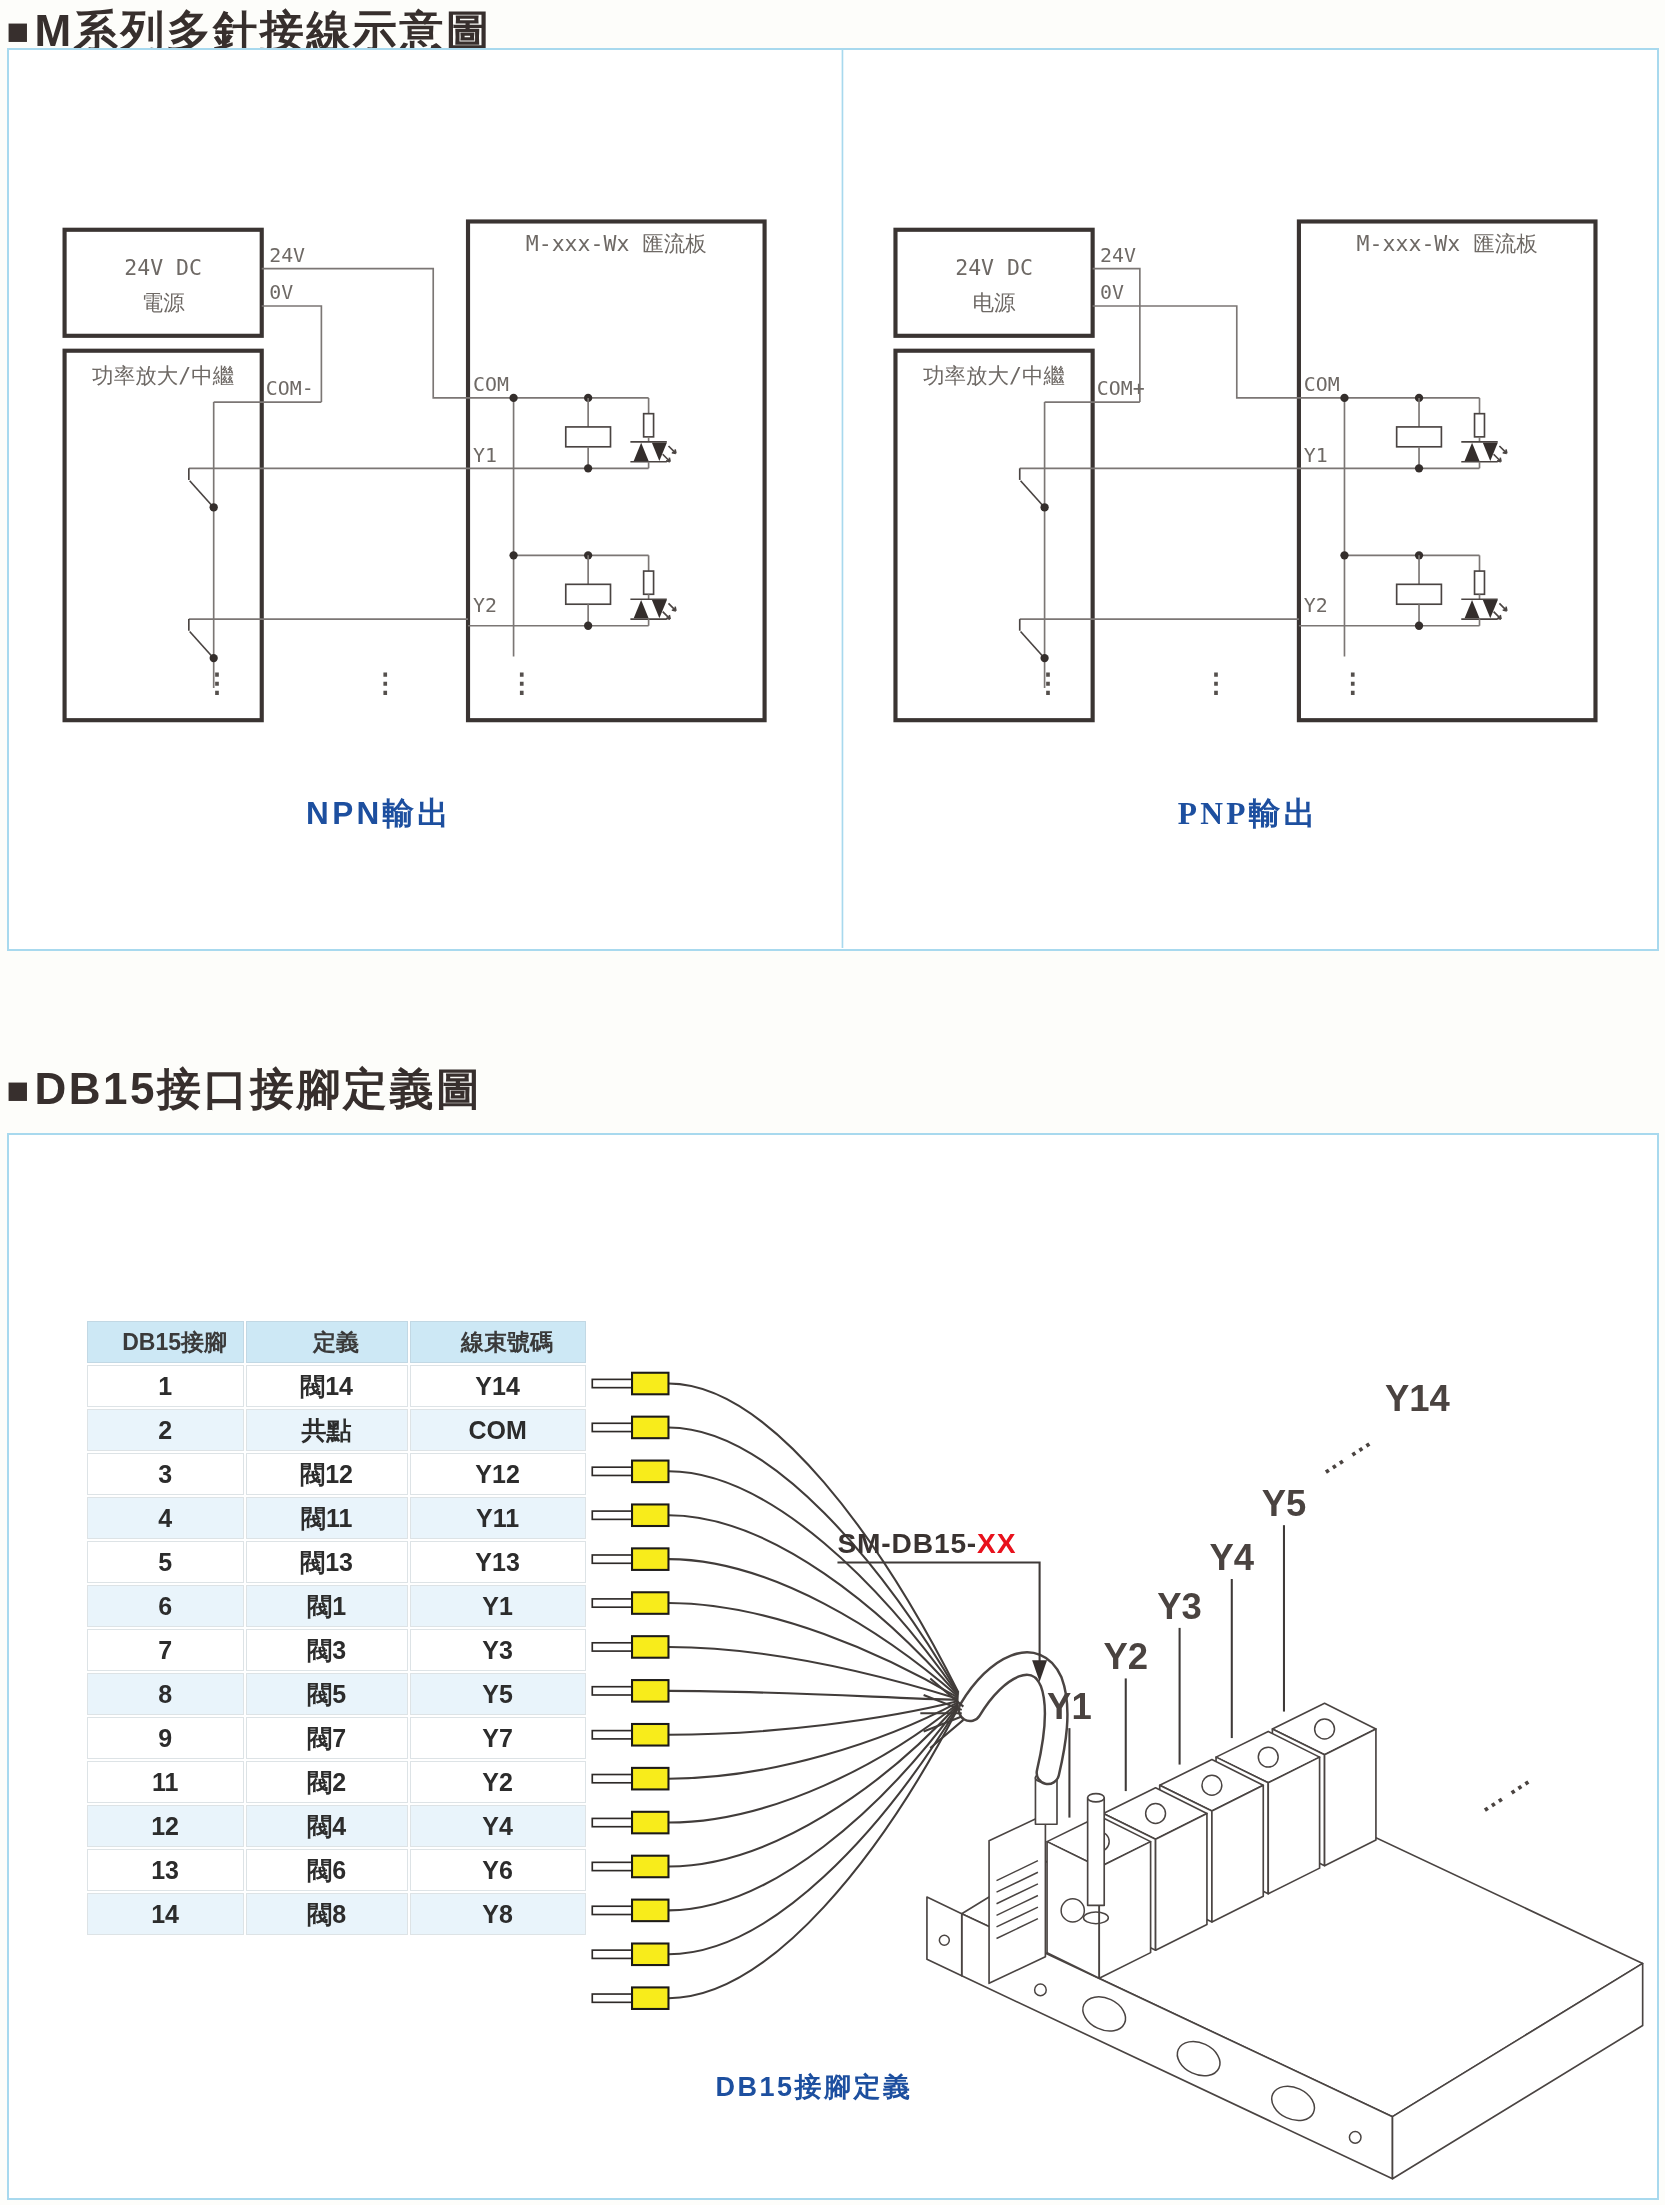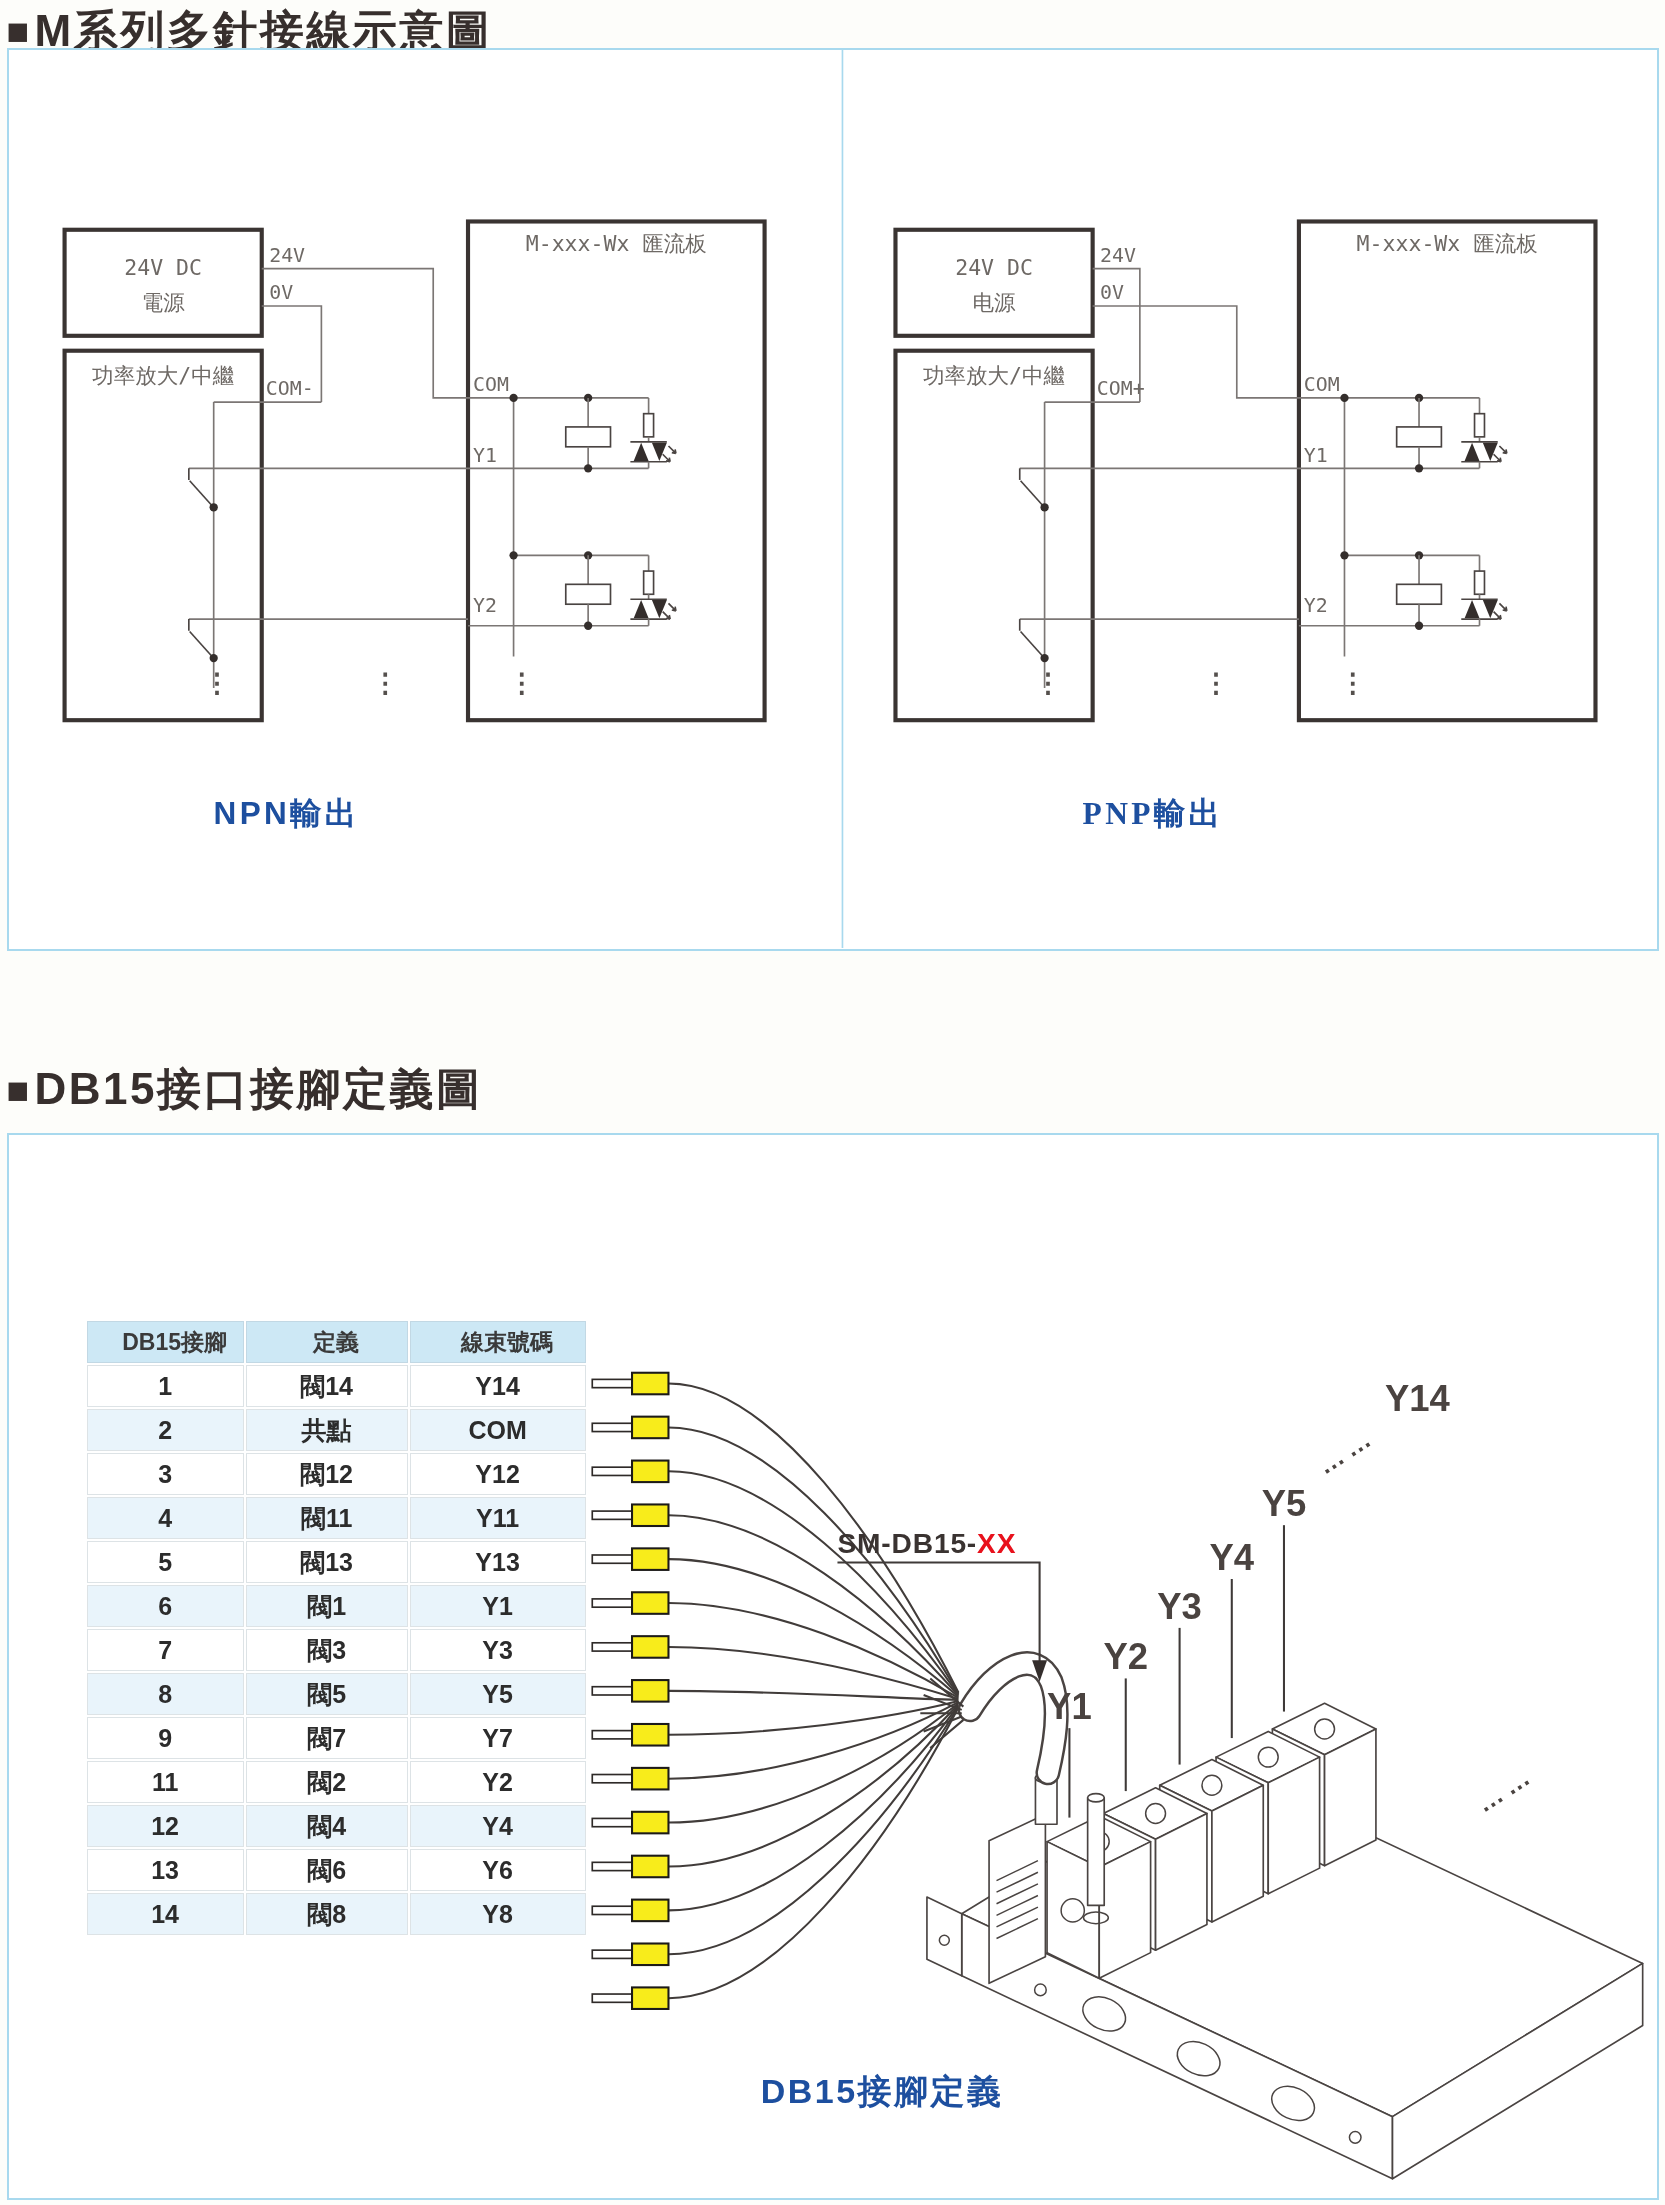--- a/index.html
+++ b/index.html
@@ -6,21 +6,21 @@
   body{width:1666px;height:2205px;position:relative;background:#fdfdfa;
        font-family:"Liberation Sans","DejaVu Sans",sans-serif;}
   .abs{position:absolute;}
   
   .sec-title{position:absolute;left:6.6px;display:flex;align-items:center;gap:5px;}
   .sec-title .bullet{font-size:38px;line-height:38px;color:#372f2d;}
   .sec-title .ttl{font-size:44px;font-weight:bold;color:#372f2d;letter-spacing:2.5px;}
   
   .sec-box{position:absolute;left:6.6px;width:1652px;background:#ffffff;
            border:2.5px solid #a8d9ee;box-sizing:border-box;}
-  .cap{position:absolute;width:331px;text-align:left;font-size:31.5px;font-weight:bold;
+  .cap{position:absolute;width:331px;text-align:center;font-size:31.5px;font-weight:bold;
        color:#1d4f9f;letter-spacing:3.3px;}
   
   .bx{fill:none;stroke:#3a3432;stroke-width:5;}
   .wr{fill:none;stroke:#7b7674;stroke-width:2;}
   .cp{fill:none;stroke:#4a4442;stroke-width:2;}
   .dk{fill:#342e2c;stroke:none;}
   .st{fill:#6e6965;font:26px "DejaVu Sans Mono","Liberation Sans",monospace;}
   .st2{fill:#6e6965;font:24px "DejaVu Sans Mono","Liberation Sans",monospace;}
   .vd{fill:#55504d;font:bold 32px "Liberation Sans",sans-serif;text-anchor:middle;}
   .div-line{stroke:#a8d9ee;stroke-width:2;}
@@ -38,22 +38,22 @@
   .tube-i{fill:none;stroke:#ffffff;stroke-width:24;stroke-linecap:round;}
   
   table.db15{position:absolute;left:76px;top:184px;border-collapse:separate;border-spacing:2.5px;
              table-layout:fixed;width:500px;}
   table.db15 th{background:#cde8f5;color:#3a3a3a;font-size:23px;font-weight:bold;height:38px;
                 border:0.8px solid #c2d8e4;padding-left:20px;}
   table.db15 td{font-size:25px;font-weight:bold;color:#2c2c2c;text-align:center;height:38px;
                 border:0.8px solid #dde3e6;}
   table.db15 tr.odd td{background:#ffffff;}
   table.db15 tr.even td{background:#e9f4fb;}
-  .cap2{position:absolute;left:664px;top:934px;width:331px;text-align:right;
-        font-size:34px;font-weight:bold;color:#1d4f9f;letter-spacing:2.5px;}
+  .cap2{position:absolute;left:640px;top:934px;width:331px;text-align:center;
+        font-size:27px;font-weight:bold;color:#1d4f9f;letter-spacing:2.5px;}
 </style>
 </head>
 <body>
 
 <div class="sec-title" style="top:1.7px;">
   <span class="bullet">■</span>
   <span class="ttl">M系列多針接線示意圖</span>
 </div>
 
 <div class="sec-box" style="top:48px;height:903px;">

